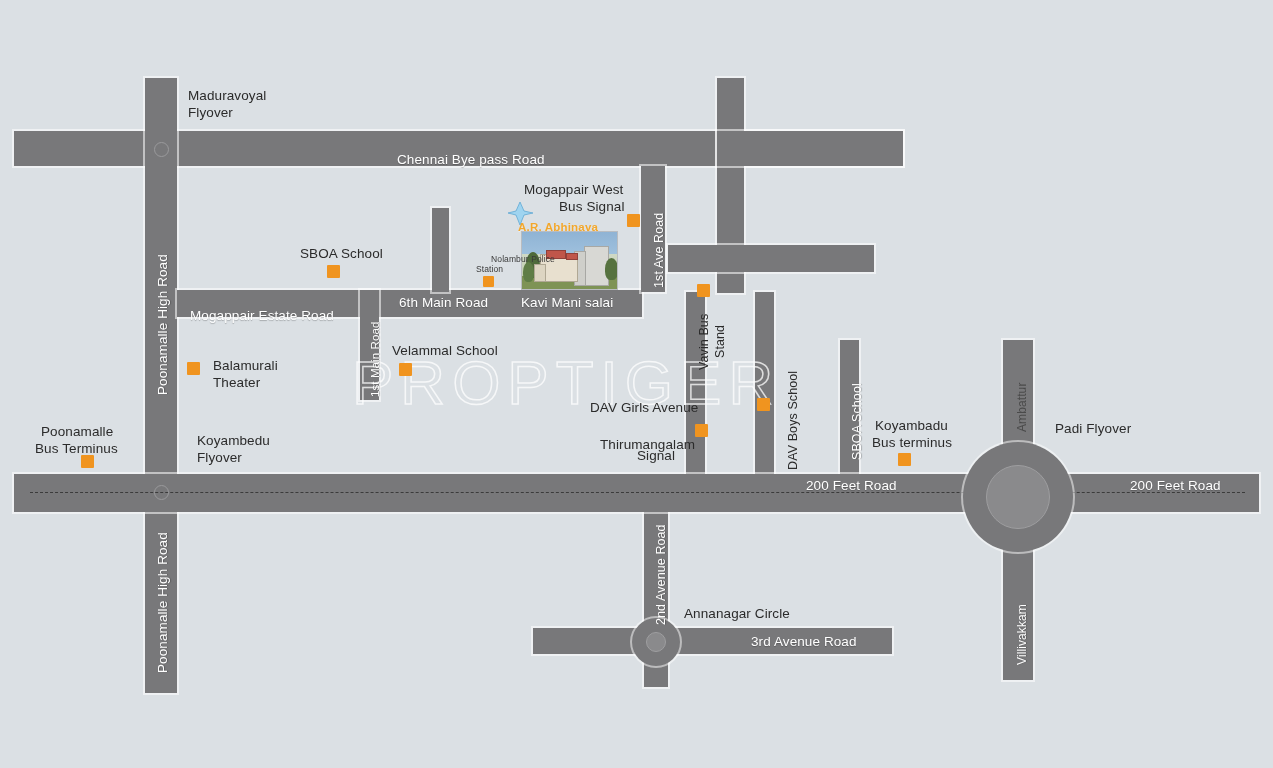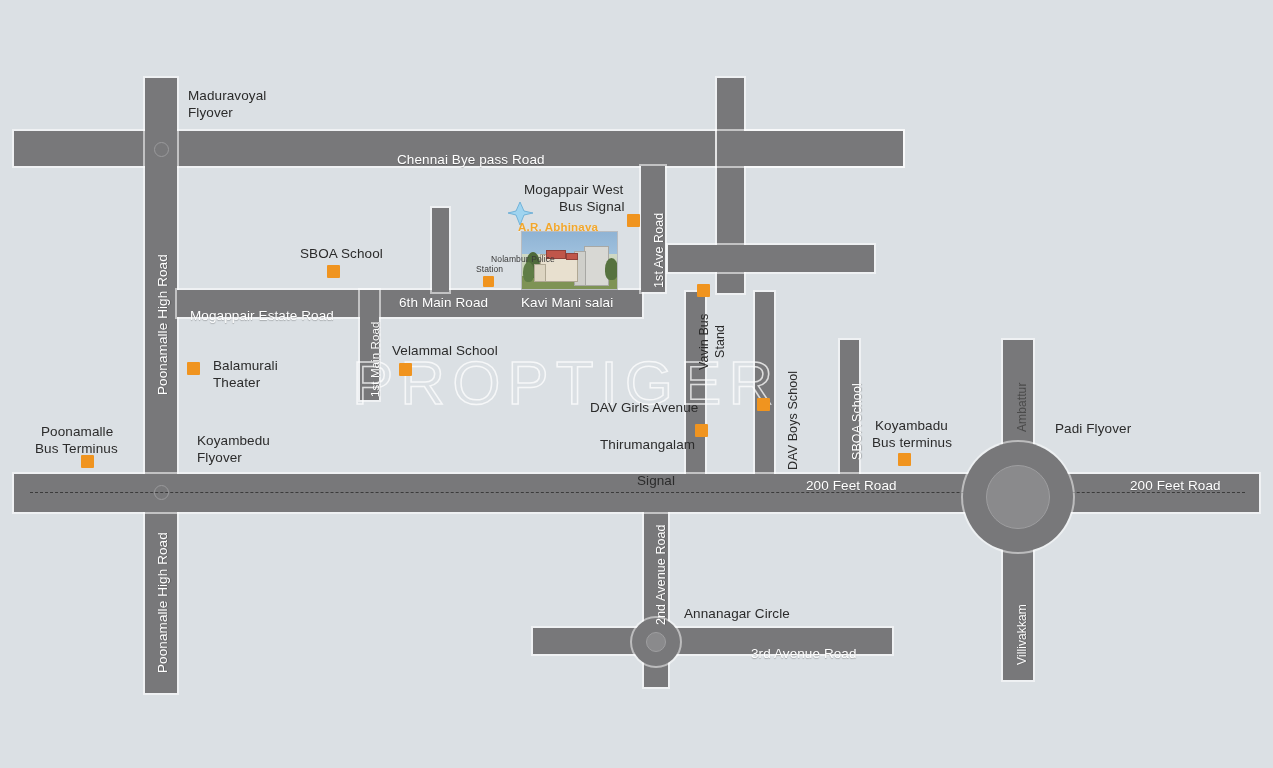--- a/index.html
+++ b/index.html
@@ -221,21 +221,21 @@
   <div class="lbl onroad" style="left:399px; top:295px;">6th Main Road</div>
 
   <div class="lbl onroad" style="left:521px; top:295px;">Kavi Mani salai</div>
 
   <div class="lbl onroad vert" style="left:367px; top:397px; font-size:11.5px;">1st Main Road</div>
 
   <div class="lbl onroad vert" style="left:651px; top:288px; font-size:12.5px;">1st Ave Road</div>
 
   <div class="lbl onroad vert" style="left:653px; top:625px; font-size:12.5px;">2nd Avenue Road</div>
 
-  <div class="lbl onroad" style="left:751px; top:634px;margin-top:12px;">3rd Avenue Road</div>
+  <div class="lbl onroad" style="left:751px; top:634px;">3rd Avenue Road</div>
 
   <div class="lbl onroad" style="left:806px; top:478px;">200 Feet Road</div>
 
   <div class="lbl onroad" style="left:1130px; top:478px;">200 Feet Road</div>
 
   <div class="lbl onroad vert" style="left:1014px; top:432px; font-size:12px; color:#4a4a4a; text-shadow:none;">Ambattur</div>
 
   <div class="lbl onroad vert" style="left:1014px; top:665px; font-size:12px;">Villivakkam</div>
 
   <div class="lbl onroad vert" style="left:849px; top:460px; font-size:12.5px;">SBOA School</div>
@@ -269,21 +269,21 @@
   <div class="lbl" style="left:197px; top:450px;">Flyover</div>
 
   <div class="poi" style="left:697px; top:284px;"></div>
   <div class="lbl vert" style="left:696px; top:370px; font-size:12.5px;">Vavin Bus</div>
   <div class="lbl vert" style="left:712px; top:358px; font-size:12.5px;">Stand</div>
 
   <div class="lbl" style="left:590px; top:400px;">DAV Girls Avenue</div>
 
   <div class="poi" style="left:695px; top:424px;"></div>
   <div class="lbl" style="left:600px; top:437px;">Thirumangalam</div>
-  <div class="lbl center" style="left:600px; top:473px; width:112px;">Signal</div>
+  <div class="lbl center" style="left:600px; top:448px; width:112px;">Signal</div>
 
   <div class="lbl vert" style="left:785px; top:470px; font-size:12.5px;">DAV Boys School</div>
   <div class="poi" style="left:757px; top:398px;"></div>
 
   <div class="lbl" style="left:875px; top:418px;">Koyambadu</div>
   <div class="lbl" style="left:872px; top:435px;">Bus terminus</div>
   <div class="poi" style="left:898px; top:453px;"></div>
 
   <div class="lbl" style="left:1055px; top:421px;">Padi Flyover</div>
 

